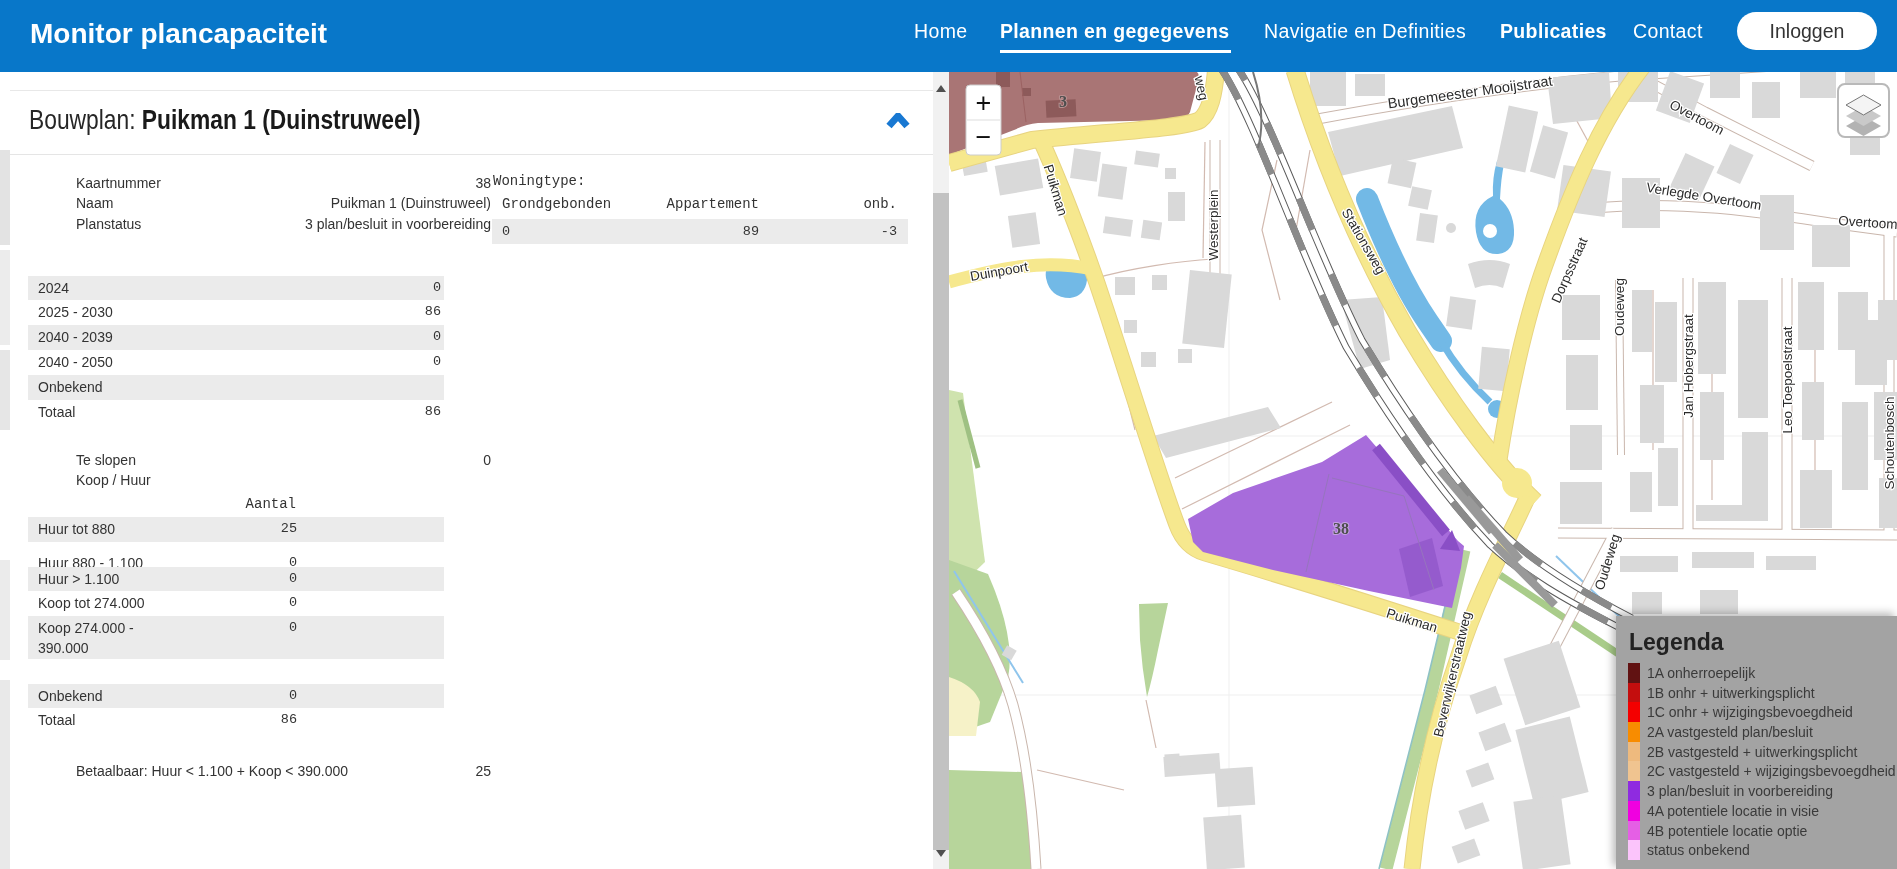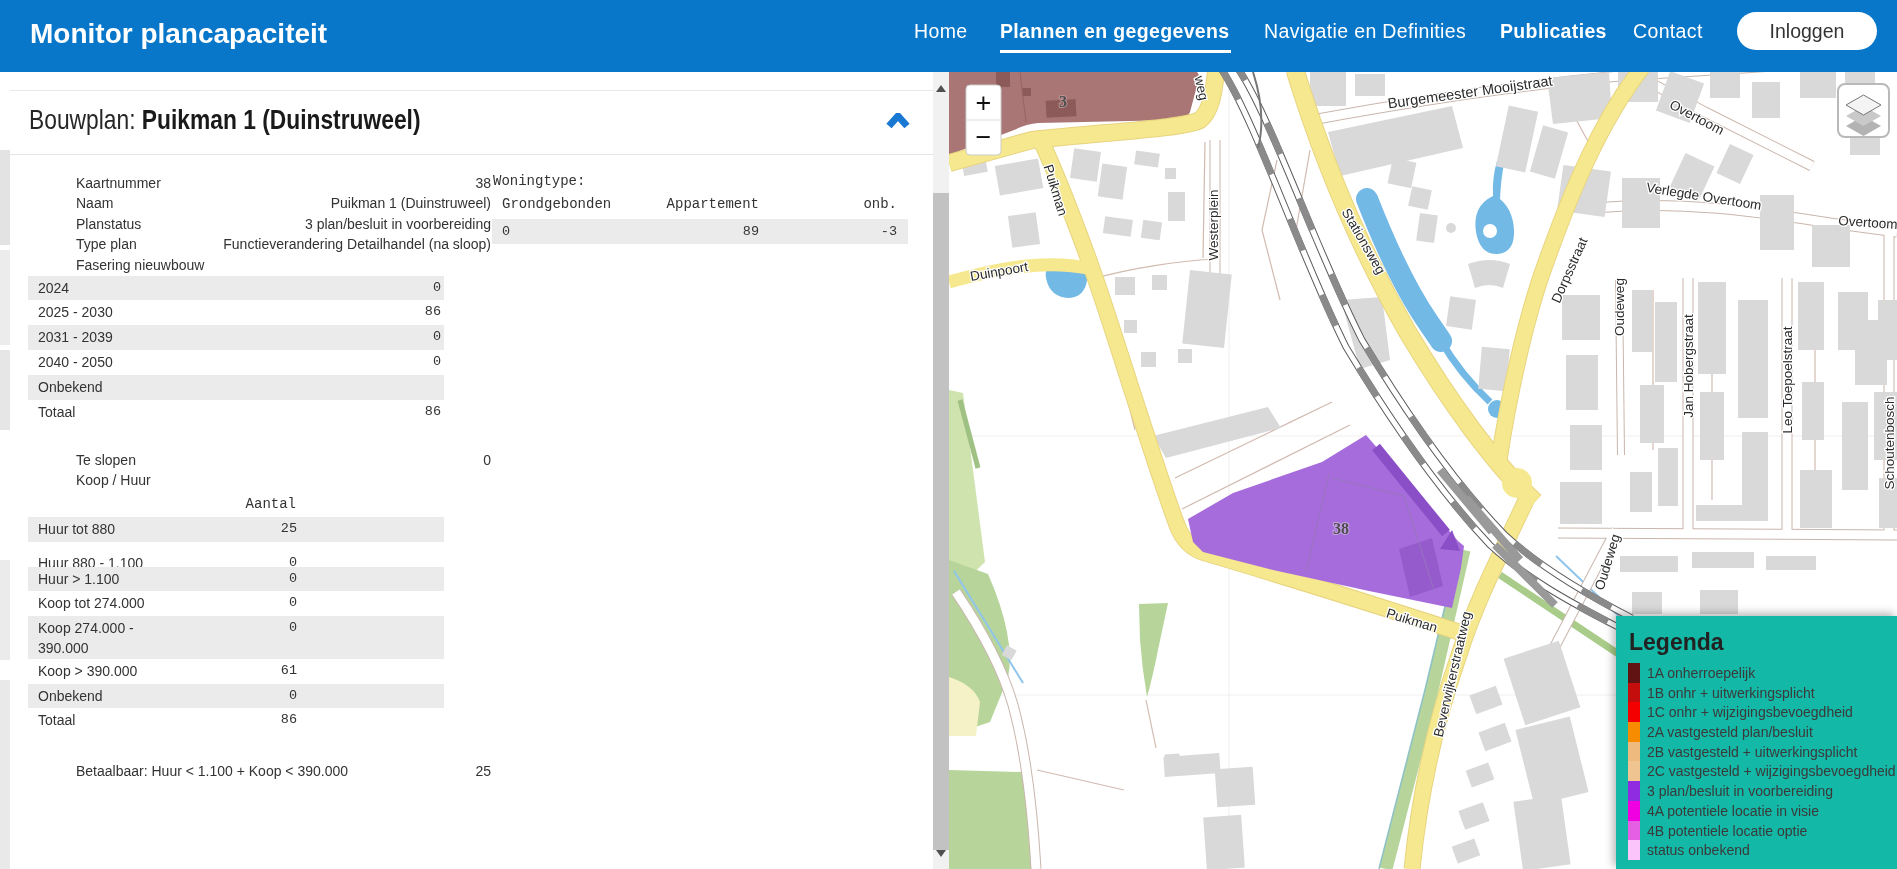--- a/index.html
+++ b/index.html
@@ -30,21 +30,21 @@
 #ptitle { position:absolute; left:19px; top:31px; font-size:28.5px; color:#262626; transform:scaleX(0.8); transform-origin:0 0; white-space:nowrap; }
 #ptitle b { color:#1a1a1a; }
 #titleline { position:absolute; left:0px; top:82px; width:923px; height:0; border-top:1px solid #e5e5e5; }
 .mono { font-family:"Liberation Mono", monospace; font-size:13.5px; }
 .row415 { position:absolute; left:18px; width:415px; height:20px; line-height:20px;margin-left:48px; }
 .row415 .v { float:right; }
 .trow { position:absolute; left:18px; width:416px; line-height:20px; padding:2px 3px 0 10px; }
 .trow .v { float:right; }
 .gray { background:#ebebeb; }
 
-#legend { position:absolute; left:1616px; top:616px; width:281px; height:253px; background:#14b8a6;
+#legend { position:absolute; left:1616px; top:616px; width:281px; height:253px; background:#a3a3a3;
   box-shadow:-3px -3px 8px rgba(0,0,0,0.28); z-index:5; }
 #legend h2 { font-size:23px; color:#222; font-weight:bold; margin:13px 0 7px 13px; }
 .litem { display:flex; height:19.7px; margin-left:12px; }
 .lsw { width:12px; height:19.7px; flex:0 0 12px; }
 .litem span { font-size:14px; color:#3a3a3a; line-height:20px; margin-left:7px; white-space:nowrap;text-align:center; }
 
 #sbar { position:absolute; left:933px; top:72px; width:16px; height:797px; background:#f1f1f1; }
 #sthumb { position:absolute; left:0px; top:121px; width:16px; height:657px; background:#c2c2c2; }
 .sarr { position:absolute; left:3px; width:0; height:0; border-left:5px solid transparent; border-right:5px solid transparent; }
 </style>
@@ -74,40 +74,37 @@
     <div id="topline"></div>
     <div id="ptitle">Bouwplan: <b>Puikman 1 (Duinstruweel)</b></div>
     <svg style="position:absolute;left:876px;top:41px" width="24" height="16" viewBox="0 0 24 16">
       <polyline points="3,13 12,3 21,13" fill="none" stroke="#1878d2" stroke-width="7"></polyline>
     </svg>
     <div id="titleline"></div>
 
     <div class="row415" style="top:101px"><span>Kaartnummer</span><span class="v">38</span></div>
     <div class="row415" style="top:121.4px"><span>Naam</span><span class="v">Puikman 1 (Duinstruweel)</span></div>
     <div class="row415" style="top:141.8px"><span>Planstatus</span><span class="v">3 plan/besluit in voorbereiding</span></div>
-    <div class="row415" style="top:162.2px"><span>Type plan</span><span class="v">Functieverandering Detailhandel (na sloop)</span></div>
-    <div class="row415" style="top:182.6px"><span>Fasering nieuwbouw</span></div>
 
     <div class="trow gray" style="top:203.5px;height:24.9px"><span>2024</span><span class="v mono">0</span></div>
     <div class="trow" style="top:228.4px;height:24.9px"><span>2025 - 2030</span><span class="v mono">86</span></div>
-    <div class="trow gray" style="top:253.3px;height:24.9px"><span>2031 - 2039</span><span class="v mono">0</span></div>
+    <div class="trow gray" style="top:253.3px;height:24.9px"><span>2040 - 2039</span><span class="v mono">0</span></div>
     <div class="trow" style="top:278.2px;height:24.9px"><span>2040 - 2050</span><span class="v mono">0</span></div>
     <div class="trow gray" style="top:303.1px;height:24.9px"><span>Onbekend</span></div>
     <div class="trow" style="top:328px;height:24.9px"><span>Totaal</span><span class="v mono">86</span></div>
 
     <div class="row415" style="top:378px"><span>Te slopen</span><span class="v">0</span></div>
     <div class="row415" style="top:398px"><span>Koop / Huur</span></div>
     <div class="abs" style="left:18px;top:424px;width:268px;text-align:right">Aantal</div>
 
     <div class="trow gray" style="top:445.3px;height:24.6px"><span>Huur tot 880</span><span class="v mono" style="margin-right:144px">25</span></div>
     <div class="trow" style="top:479px;height:24.6px"><span>Huur 880 - 1.100</span><span class="v mono" style="margin-right:144px">0</span></div>
     <div class="trow gray" style="top:494.5px;height:24.6px"><span>Huur &gt; 1.100</span><span class="v mono" style="margin-right:144px">0</span></div>
     <div class="trow" style="top:519.1px;height:24.6px"><span>Koop tot 274.000</span><span class="v mono" style="margin-right:144px">0</span></div>
     <div class="trow gray" style="top:543.7px;height:43.5px"><span class="v mono" style="margin-right:144px">0</span><span>Koop 274.000 -<br>390.000</span></div>
-    <div class="trow" style="top:587.2px;height:24.6px"><span>Koop &gt; 390.000</span><span class="v mono" style="margin-right:144px">61</span></div>
     <div class="trow gray" style="top:611.8px;height:24.6px"><span>Onbekend</span><span class="v mono" style="margin-right:144px">0</span></div>
     <div class="trow" style="top:636.4px;height:24.6px"><span>Totaal</span><span class="v mono" style="margin-right:144px">86</span></div>
 
     <div class="row415" style="top:689px"><span>Betaalbaar: Huur &lt; 1.100 + Koop &lt; 390.000</span><span class="v">25</span></div>
 
     <div class="abs" style="left:483px;top:101px">Woningtype:</div>
     <div class="abs" style="left:492px;top:123.5px">Grondgebonden</div>
     <div class="abs" style="left:492px;top:123.5px;width:257px;text-align:right">Appartement</div>
     <div class="abs" style="left:492px;top:123.5px;width:395px;text-align:right">onb.</div>
     <div class="abs gray" style="left:482px;top:147px;width:416px;height:24.5px"></div>

